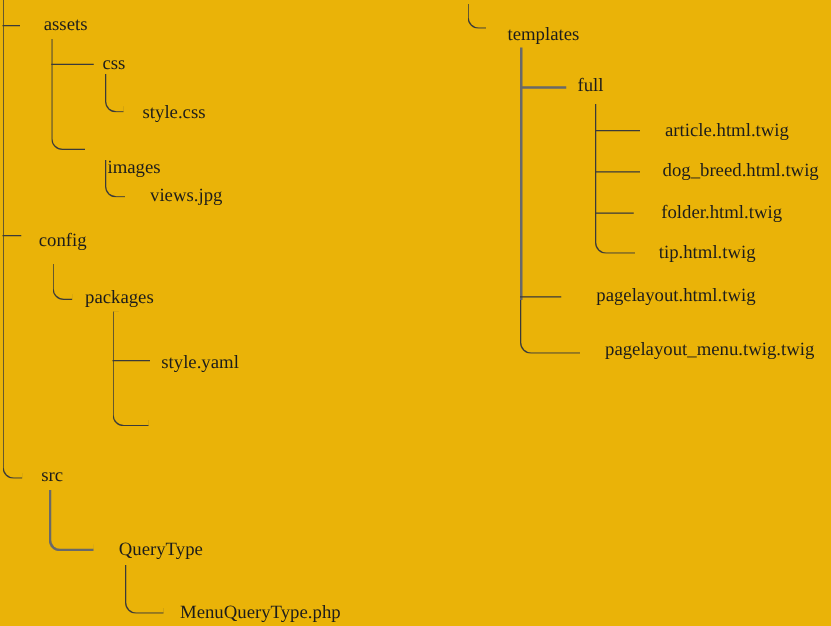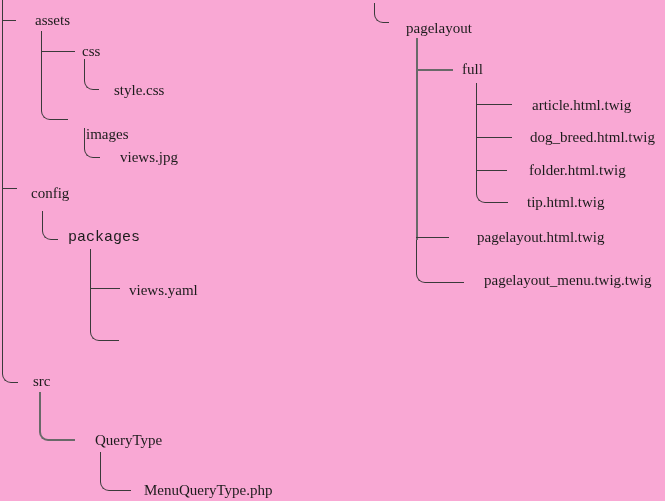--- a/index.html
+++ b/index.html
@@ -4,21 +4,21 @@
 <style>
   html, body {
     margin: 0;
     padding: 0;
     background: #ffffff;
   }
   #canvas {
     position: relative;
     width: 665px;
     height: 501px;
-    background: #f9a8d4;
+    background: #eab308;
     overflow: hidden;
     font-family: "Liberation Serif", "DejaVu Serif", serif;
   }
   .lbl {
     position: absolute;
     font-size: 15px;
     line-height: 18px;
     color: #1c1c1c;
     white-space: nowrap;
   }
@@ -101,27 +101,27 @@
   <div class="h" style="left:476px; top:137px; width:36px;"></div>
 
   <div class="h" style="left:476px; top:170px; width:31px;"></div>
 
   <span class="lbl" style="left:35px; top:11px;">assets</span>
   <span class="lbl" style="left:82px; top:42px;font-family:Liberation Serif, serif;">css</span>
   <span class="lbl" style="left:114px; top:81px;">style.css</span>
   <span class="lbl" style="left:86px; top:125px;">images</span>
   <span class="lbl" style="left:120px; top:148px;">views.jpg</span>
   <span class="lbl" style="left:31px; top:184px;">config</span>
-  <span class="lbl" style="left:68px; top:229px;font-family:Liberation Mono, monospace;">packages</span>
-  <span class="lbl" style="left:129px; top:281px;">views.yaml</span>
+  <span class="lbl" style="left:68px; top:229px;">packages</span>
+  <span class="lbl" style="left:129px; top:281px;">style.yaml</span>
   <span class="lbl" style="left:33px; top:372px;">src</span>
   <span class="lbl" style="left:95px; top:431px;">QueryType</span>
   <span class="lbl" style="left:144px; top:481px;text-align:center;">MenuQueryType.php</span>
 
-  <span class="lbl" style="left:406px; top:19px;">pagelayout</span>
+  <span class="lbl" style="left:406px; top:19px;">templates</span>
   <span class="lbl" style="left:462px; top:60px;">full</span>
   <span class="lbl" style="left:530px; top:128px;">dog_breed.html.twig</span>
   <span class="lbl" style="left:532px; top:96px;">article.html.twig</span>
   <span class="lbl" style="left:529px; top:161px;">folder.html.twig</span>
   <span class="lbl" style="left:477px; top:228px;">pagelayout.html.twig</span>
   <span class="lbl" style="left:527px; top:193px;">tip.html.twig</span>
   <span class="lbl" style="left:484px; top:271px;">pagelayout_menu.twig.twig</span>
 
 </div>
 

